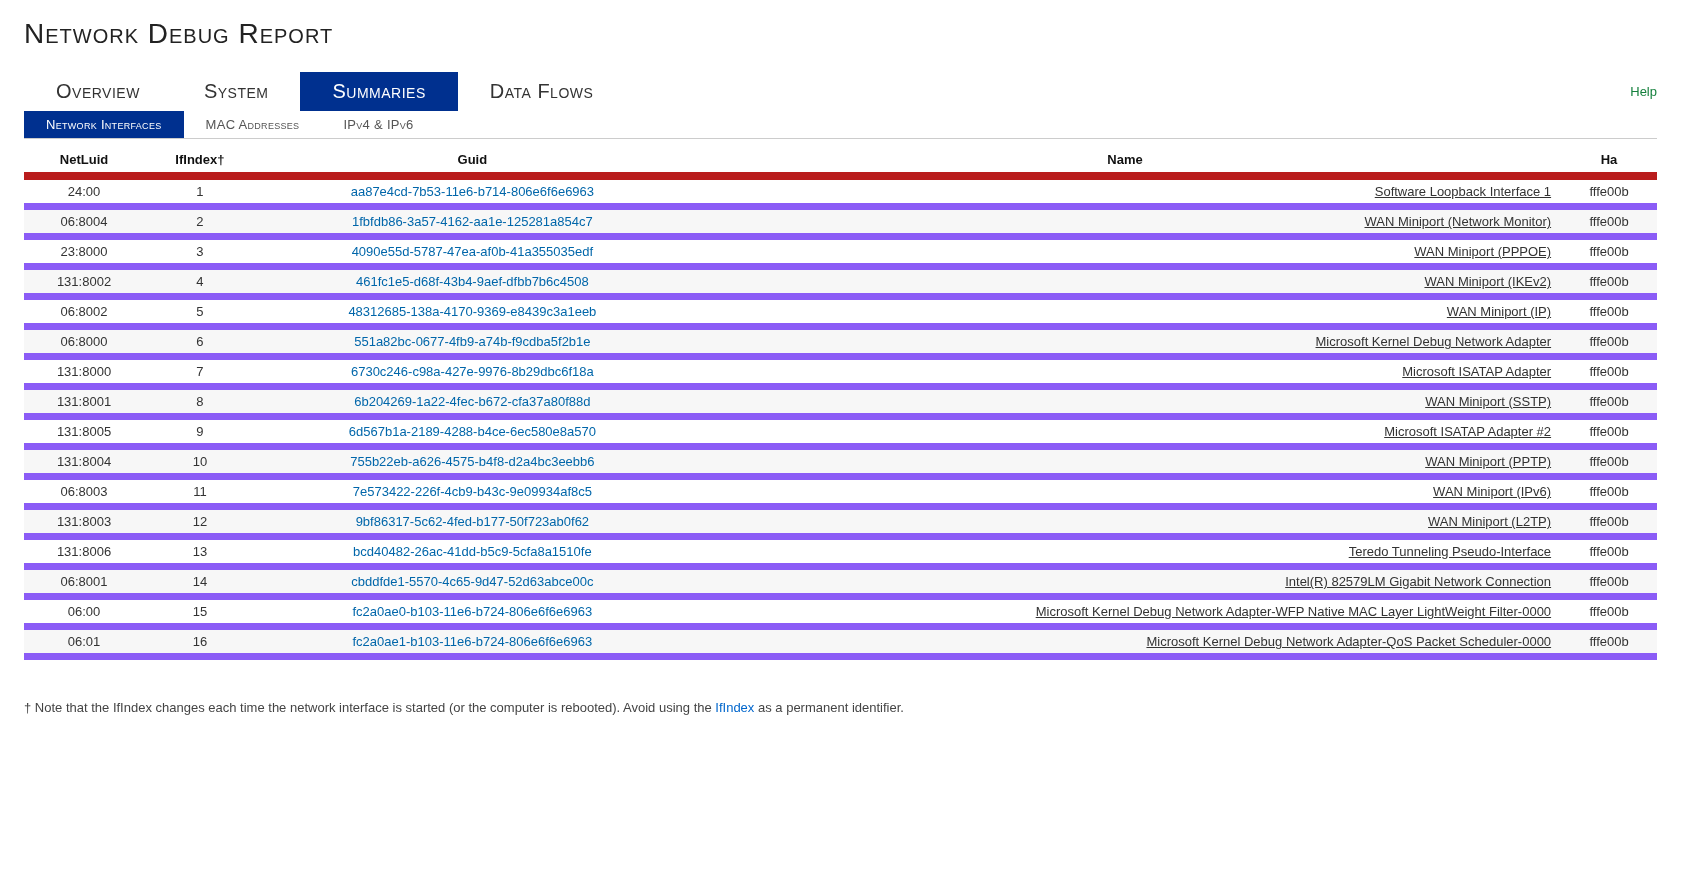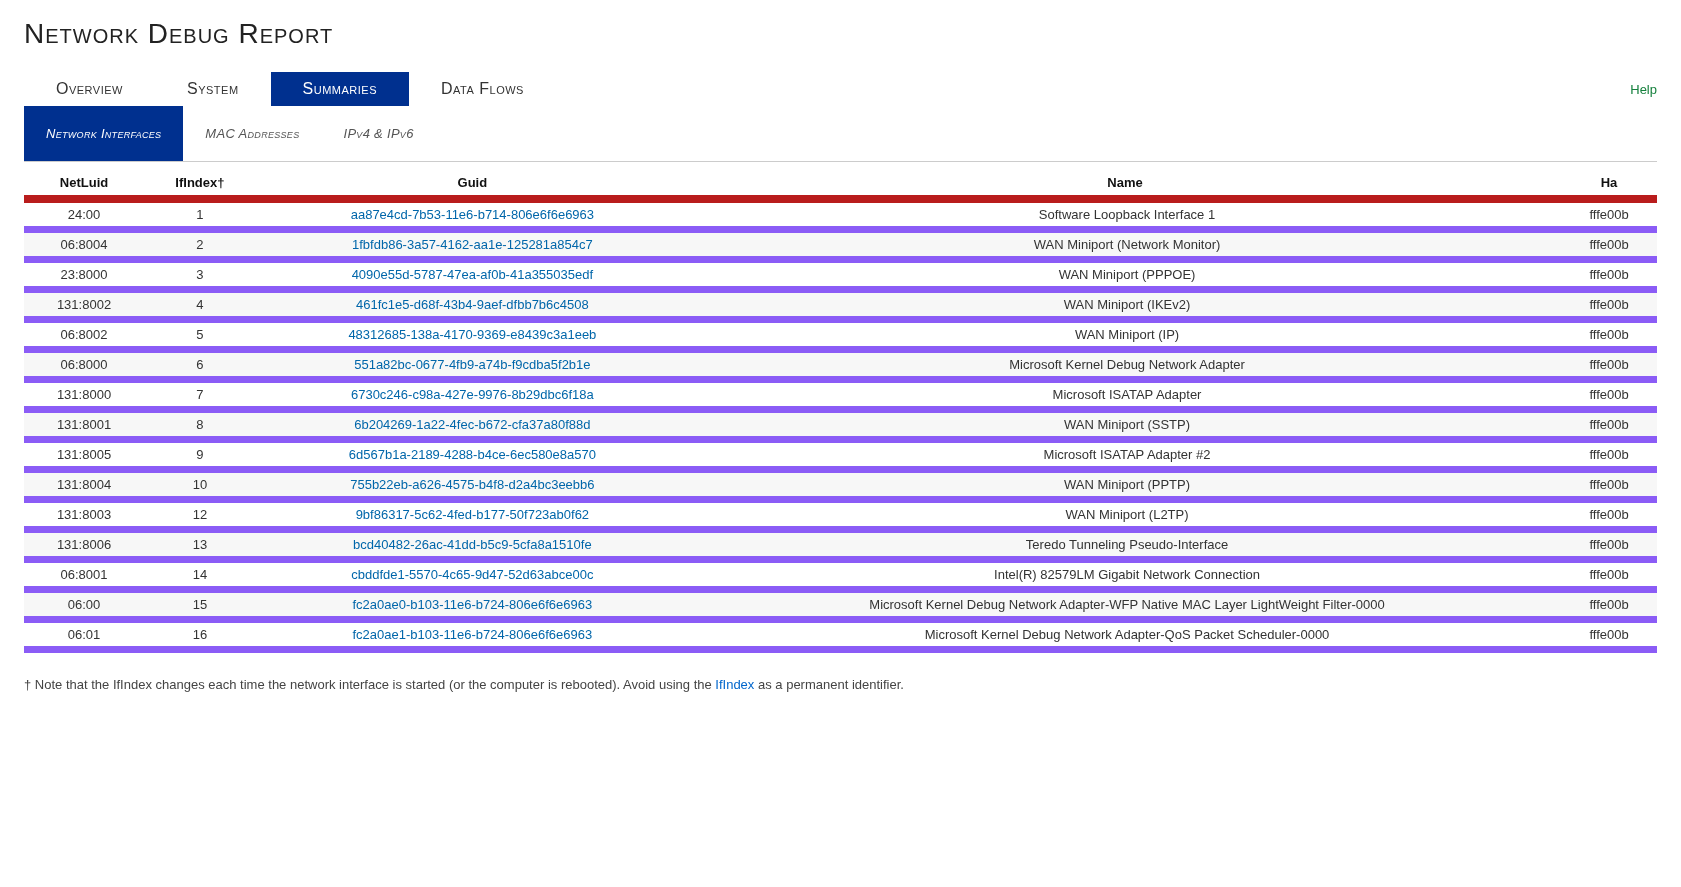--- a/index.html
+++ b/index.html
@@ -25,21 +25,21 @@
     
     .top-nav {
       display: flex;
       align-items: stretch;
       border-bottom: none;
       margin-bottom: 0;
       position: relative;
     }
     .top-nav-item {
       padding: 8px 32px;
-      font-size: 16px;
+      font-size: 20px;
       font-variant: small-caps;
       letter-spacing: 0.5px;
       color: #333;
       cursor: pointer;
       border: none;
       background: none;
       text-transform: capitalize;
       font-weight: 500;
     }
     .top-nav-item.active {
@@ -56,29 +56,28 @@
     }
     
     .sub-nav {
       display: flex;
       align-items: stretch;
       margin-top: 0;
       border-bottom: 1px solid #ccc;
       padding-bottom: 0;
     }
     .sub-nav-item {
-      padding: 20px 22px;
+      padding: 6px 22px;
       font-size: 13px;
       font-variant: small-caps;
       letter-spacing: 0.3px;
       color: #555;
       cursor: pointer;
       border: none;
       background: none;
-      font-style: italic;
     }
     .sub-nav-item.active {
       background: #00308f;
       color: #fff;
     }
     
     .table-container {
       margin-top: 8px;
       overflow-x: auto;
     }
@@ -108,29 +107,30 @@
     tbody td {
       padding: 4px 10px;
       text-align: center;
       white-space: nowrap;
       color: #333;
     }
     tbody td.guid {
       color: #0066aa;
     }
     tbody td.name {
-      text-align: center;
+      text-align: right;
       padding-left: 14px;
+      text-decoration: underline;
     }
     tbody td.netluid {
       text-align: center;
     }
     
     .footnote {
-      margin-top: 24px;
+      margin-top: 40px;
       font-size: 13px;
       color: #444;
     }
     .footnote a, .footnote .link {
       color: #0066cc;
     }
   </style>
 </head>
 <body>
 
@@ -228,20 +228,27 @@
             <td>fffe00b</td>
           </tr>
           <tr>
             <td class="netluid">131:8004</td>
             <td>10</td>
             <td class="guid">755b22eb-a626-4575-b4f8-d2a4bc3eebb6</td>
             <td class="name">WAN Miniport (PPTP)</td>
             <td>fffe00b</td>
           </tr>
           <tr>
+            <td class="netluid">06:8003</td>
+            <td>11</td>
+            <td class="guid">7e573422-226f-4cb9-b43c-9e09934af8c5</td>
+            <td class="name">WAN Miniport (IPv6)</td>
+            <td>fffe00b</td>
+          </tr>
+          <tr>
             <td class="netluid">131:8003</td>
             <td>12</td>
             <td class="guid">9bf86317-5c62-4fed-b177-50f723ab0f62</td>
             <td class="name">WAN Miniport (L2TP)</td>
             <td>fffe00b</td>
           </tr>
           <tr>
             <td class="netluid">131:8006</td>
             <td>13</td>
             <td class="guid">bcd40482-26ac-41dd-b5c9-5cfa8a1510fe</td>

